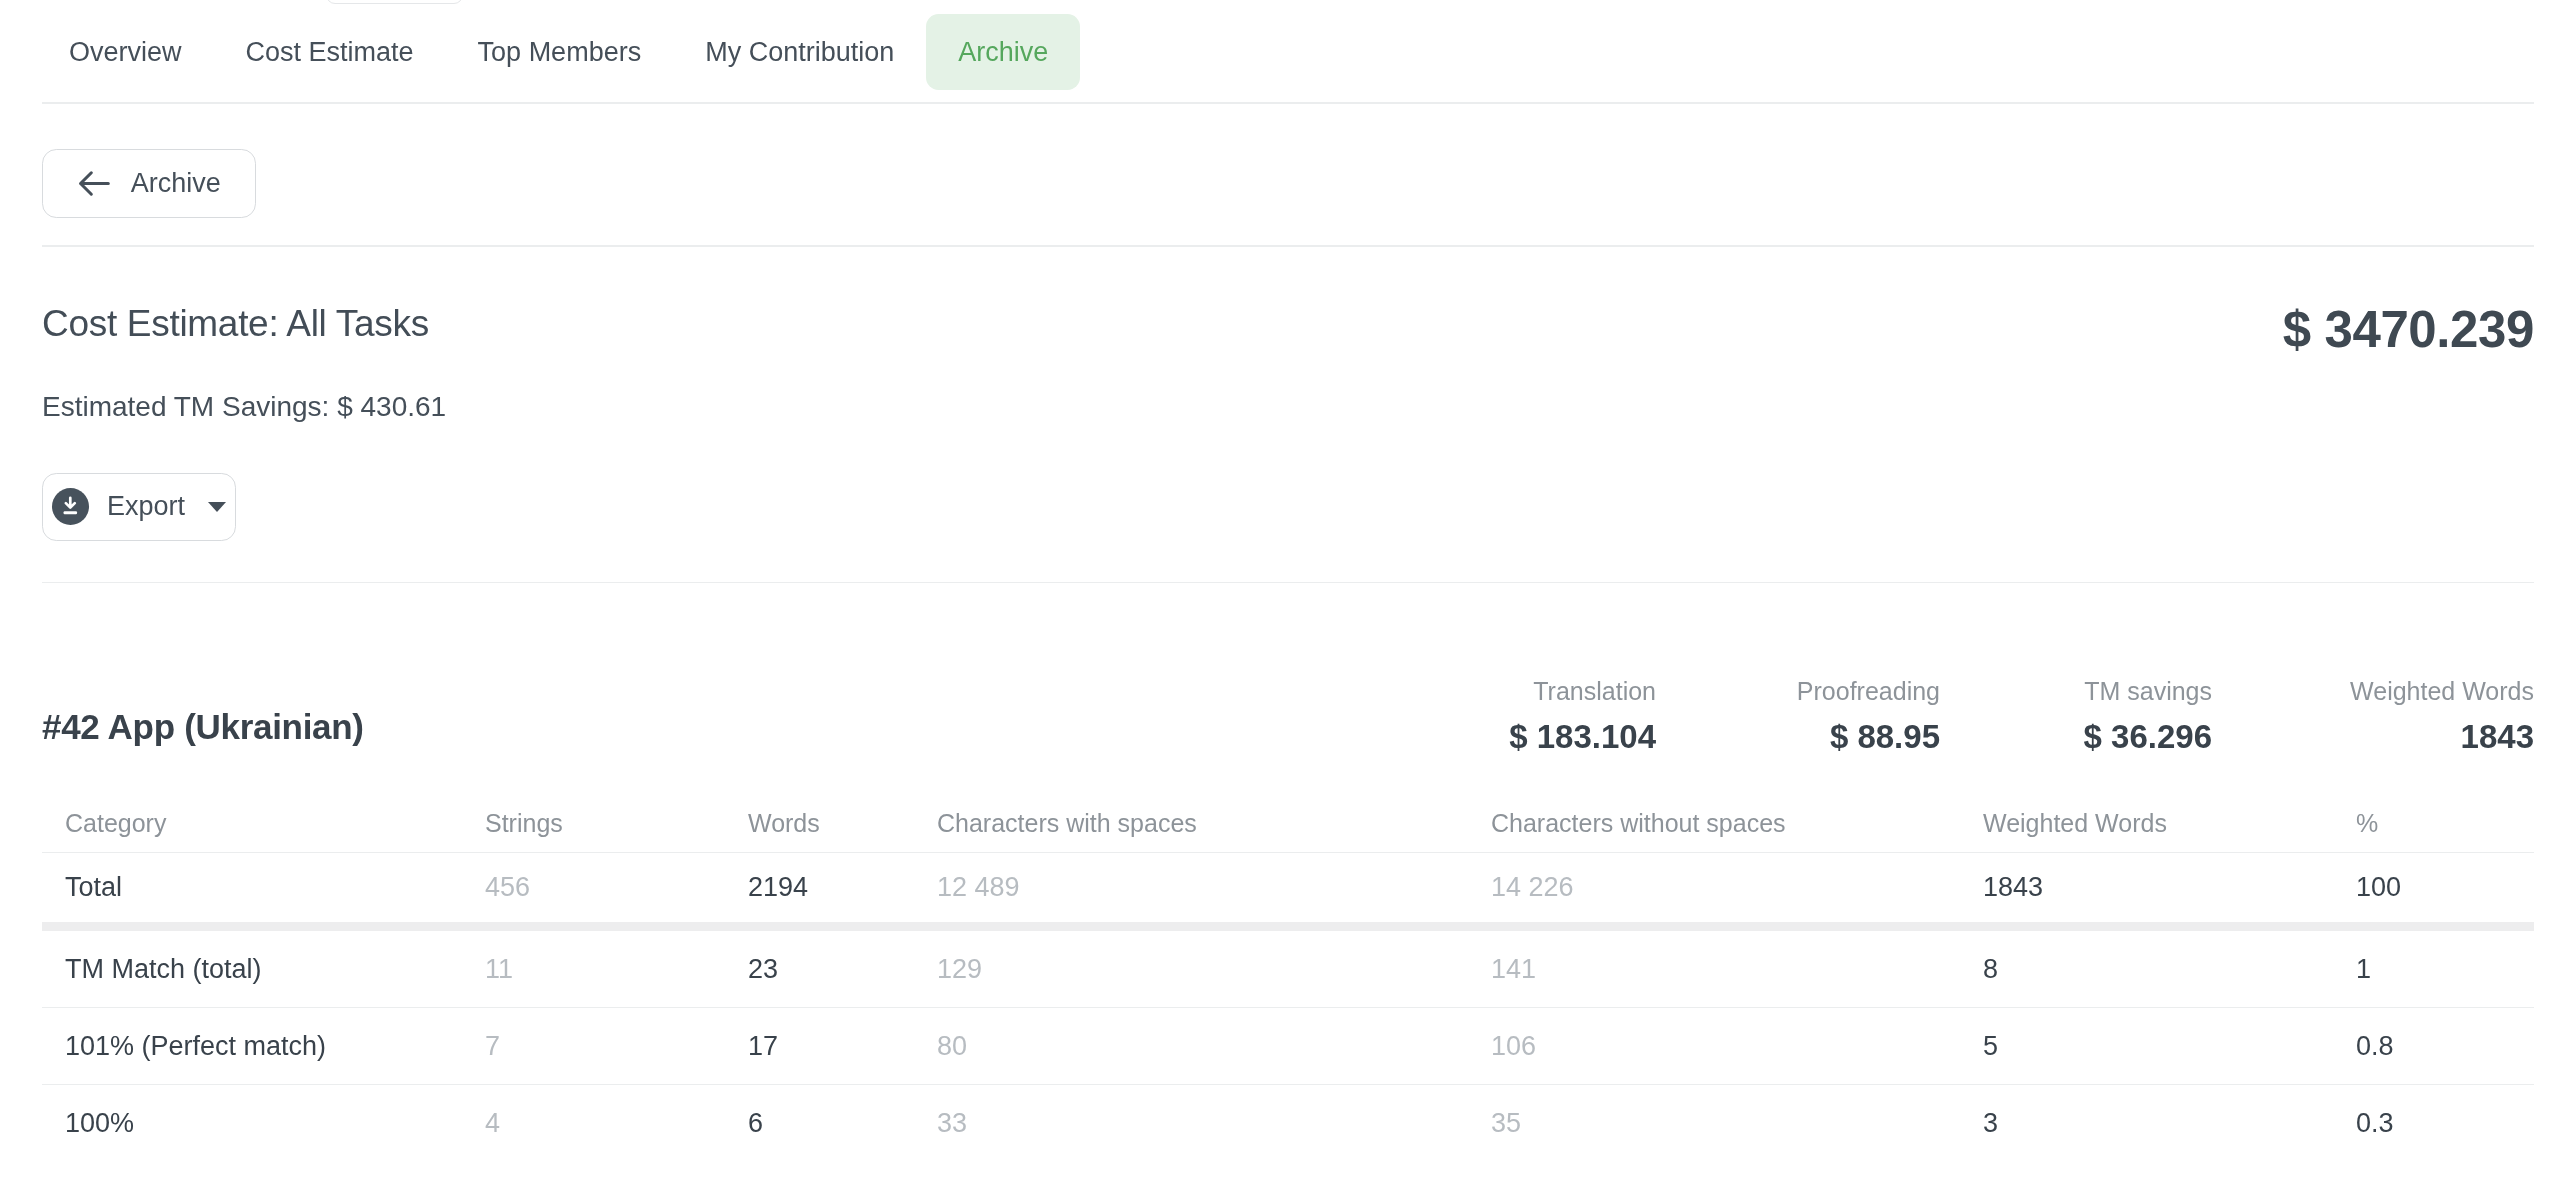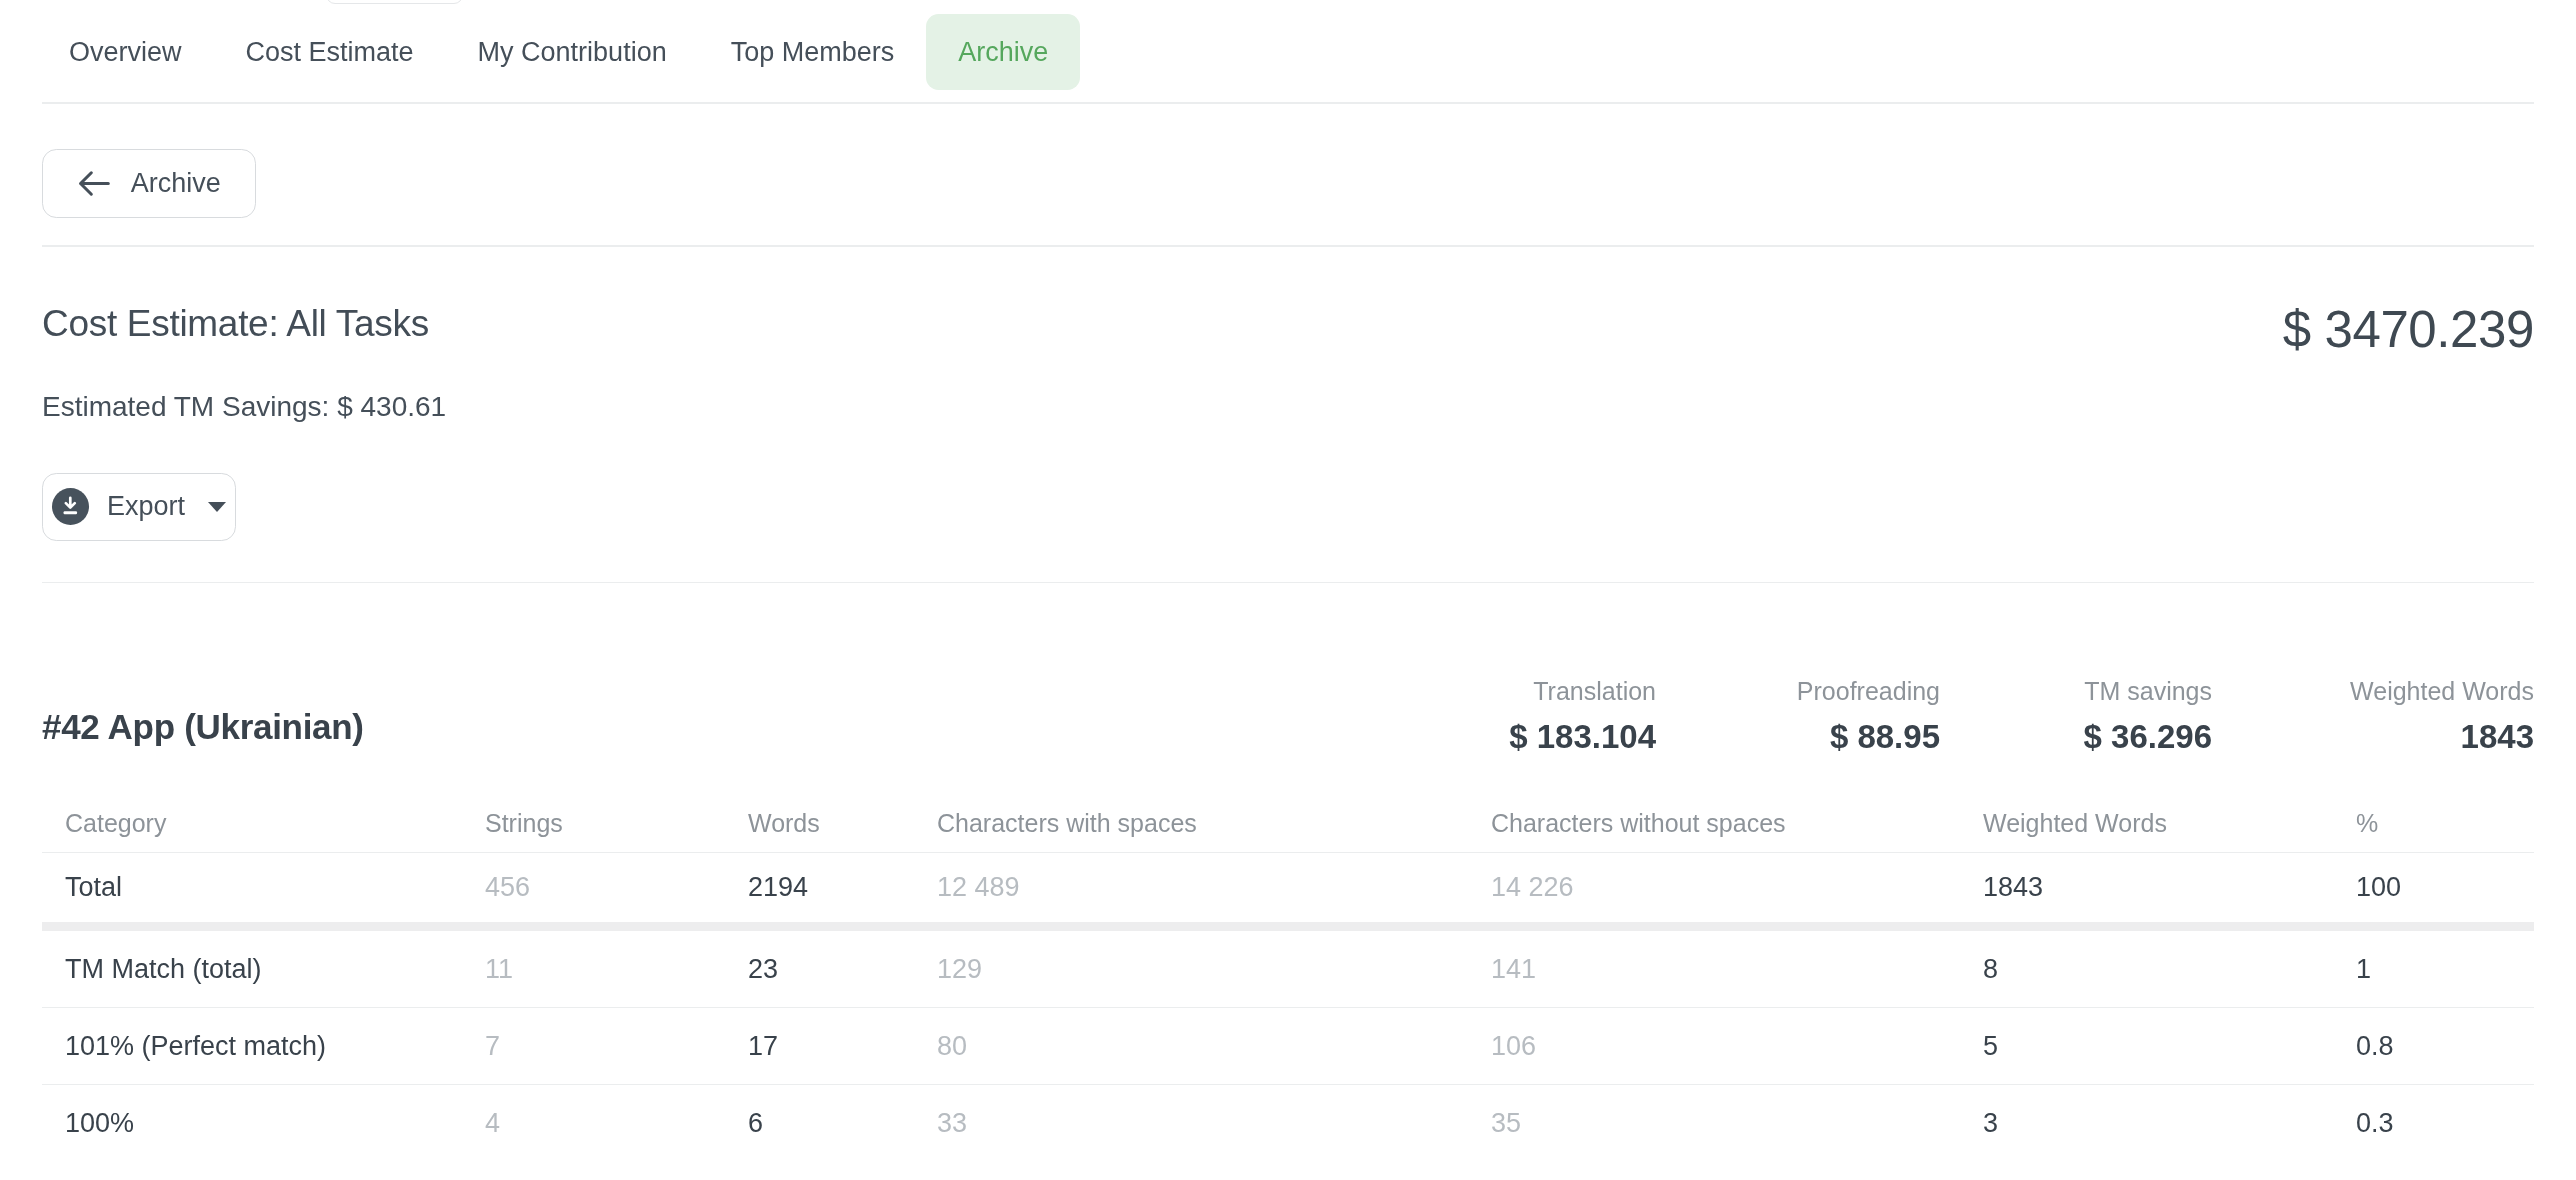--- a/index.html
+++ b/index.html
@@ -83,21 +83,21 @@
   }
   .page-title {
     font-size: 37px;
     font-weight: 500;
     color: #434d57;
     letter-spacing: -0.3px;
     line-height: 43px;
   }
   .total-price {
     font-size: 51px;
-    font-weight: 400;
+    font-weight: 700;
     color: #3f4952;
     line-height: 52px;
     margin-top: 1.8px;
     letter-spacing: -0.4px;
   }
   .tm-savings {
     margin-top: 35px;
     font-size: 28px;
     color: #454f59;
   }
@@ -172,22 +172,22 @@
 </head>
 <body>
 
 <div class="page">
 
   <div class="cutoff-top"></div>
 
   <div class="tabbar">
     <div class="tab">Overview</div>
     <div class="tab">Cost Estimate</div>
+    <div class="tab">Top Members</div>
     <div class="tab">My Contribution</div>
-    <div class="tab">Top Members</div>
     <div class="tab active">Archive</div>
   </div>
 
   <div class="content">
 
     <div class="back-row">
       <div class="btn back-btn">
         <span>
           <svg width="34" height="27" viewBox="0 0 38 30">
             <path d="M16 3 L4 15 L16 27 M4 15 L35 15" fill="none" stroke="#454f59" stroke-width="3.4" stroke-linecap="round" stroke-linejoin="round"></path>

